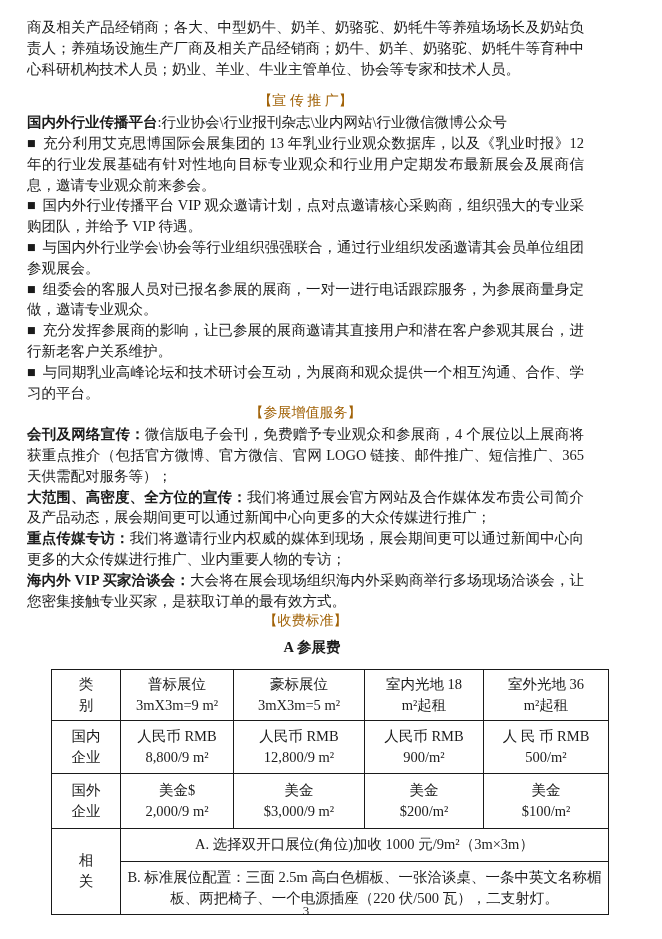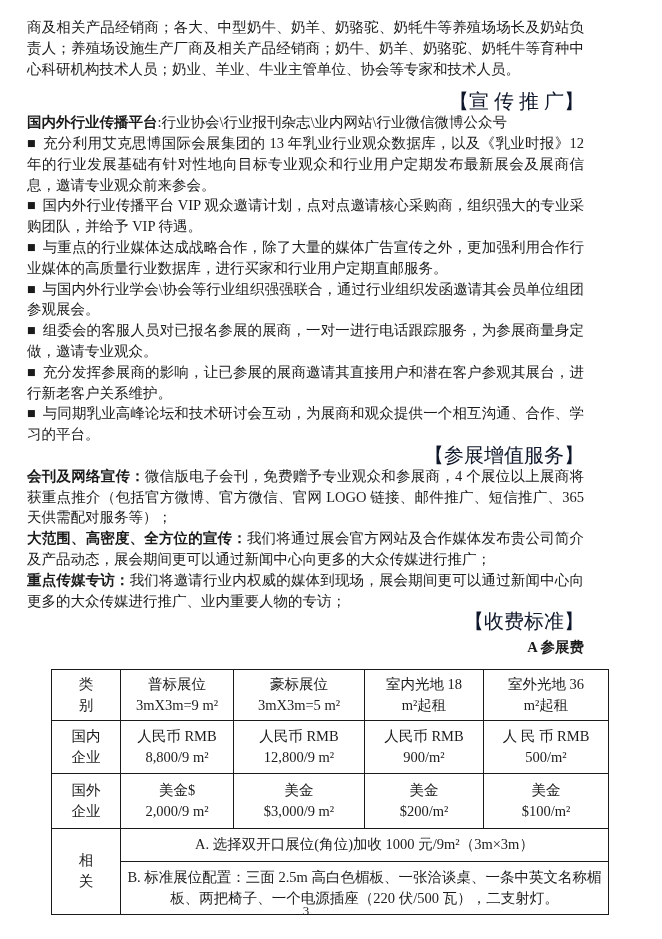--- a/index.html
+++ b/index.html
@@ -18,39 +18,39 @@
     color: #1b1b1b;
     overflow: hidden;
   }
   p {
     margin: 0;
     font-size: 14.5px;
     line-height: 20.8px;
     text-align: justify;
   }
   .red-heading {
-    color: #0f172a;
-    font-size: 20px;
-    text-align: right;
+    color: #a16207;
+    font-size: 14px;
+    text-align: center;
   }
   .spaced-top {
     margin-top: 12px;
   }
   .bold {
     font-weight: bold;
   }
   .bullet {
     margin-right: 3px;
   }
   .subheading {
     font-weight: bold;
     padding-left: 13px;
     margin-top: 5px;
     margin-bottom: 11px;
-    text-align: right;
+    text-align: center;
   }
   table.fee-table {
     border-collapse: collapse;
     table-layout: fixed;
     margin-left: 24px;
     width: 557px;
   }
   table.fee-table th,
   table.fee-table td {
     border: 1.5px solid #1a1a1a;
@@ -91,31 +91,31 @@
 <div class="page">
 
   <p class="body-text">商及相关产品经销商；各大、中型奶牛、奶羊、奶骆驼、奶牦牛等养殖场场长及奶站负责人；养殖场设施生产厂商及相关产品经销商；奶牛、奶羊、奶骆驼、奶牦牛等育种中心科研机构技术人员；奶业、羊业、牛业主管单位、协会等专家和技术人员。</p>
 
   <p class="red-heading spaced-top">【宣 传 推 广】</p>
 
   <p class="body-text"><span class="bold">国内外行业传播平台</span><span>:行业协会\行业报刊杂志\业内网站\行业微信微博公众号</span></p>
 
   <p class="body-text"><span class="bullet">■ </span><span>充分利用艾克思博国际会展集团的 13 年乳业行业观众数据库，以及《乳业时报》12 年的行业发展基础有针对性地向目标专业观众和行业用户定期发布最新展会及展商信息，邀请专业观众前来参会。</span></p>
   <p class="body-text"><span class="bullet">■ </span><span>国内外行业传播平台 VIP 观众邀请计划，点对点邀请核心采购商，组织强大的专业采购团队，并给予 VIP 待遇。</span></p>
-  <p class="body-text"><span class="bullet">■ </span><span>与重点的行业媒体达成战略合作，除了大量的媒体广告宣传之外，更加强利用合作行业媒体的高质量行业数据库，进行买家和行业用户定期直邮服务。</span></p>
   <p class="body-text"><span class="bullet">■ </span><span>与国内外行业学会\协会等行业组织强强联合，通过行业组织发函邀请其会员单位组团参观展会。</span></p>
   <p class="body-text"><span class="bullet">■ </span><span>组委会的客服人员对已报名参展的展商，一对一进行电话跟踪服务，为参展商量身定做，邀请专业观众。</span></p>
   <p class="body-text"><span class="bullet">■ </span><span>充分发挥参展商的影响，让已参展的展商邀请其直接用户和潜在客户参观其展台，进行新老客户关系维护。</span></p>
   <p class="body-text"><span class="bullet">■ </span><span>与同期乳业高峰论坛和技术研讨会互动，为展商和观众提供一个相互沟通、合作、学习的平台。</span></p>
 
   <p class="red-heading">【参展增值服务】</p>
 
   <p class="body-text"><span class="bold">会刊及网络宣传：</span><span>微信版电子会刊，免费赠予专业观众和参展商，4 个展位以上展商将获重点推介（包括官方微博、官方微信、官网 LOGO 链接、邮件推广、短信推广、365 天供需配对服务等）；</span></p>
   <p class="body-text"><span class="bold">大范围、高密度、全方位的宣传：</span><span>我们将通过展会官方网站及合作媒体发布贵公司简介及产品动态，展会期间更可以通过新闻中心向更多的大众传媒进行推广；</span></p>
   <p class="body-text"><span class="bold">重点传媒专访：</span><span>我们将邀请行业内权威的媒体到现场，展会期间更可以通过新闻中心向更多的大众传媒进行推广、业内重要人物的专访；</span></p>
+  <p class="body-text"><span class="bold">海内外 VIP 买家洽谈会：</span><span>大会将在展会现场组织海内外采购商举行多场现场洽谈会，让您密集接触专业买家，是获取订单的最有效方式。</span></p>
 
   <p class="red-heading">【收费标准】</p>
   <p class="subheading">A 参展费</p>
 
   <table class="fee-table">
     <colgroup>
       <col style="width:69px">
       <col style="width:113px">
       <col style="width:131px">
       <col style="width:119px">

